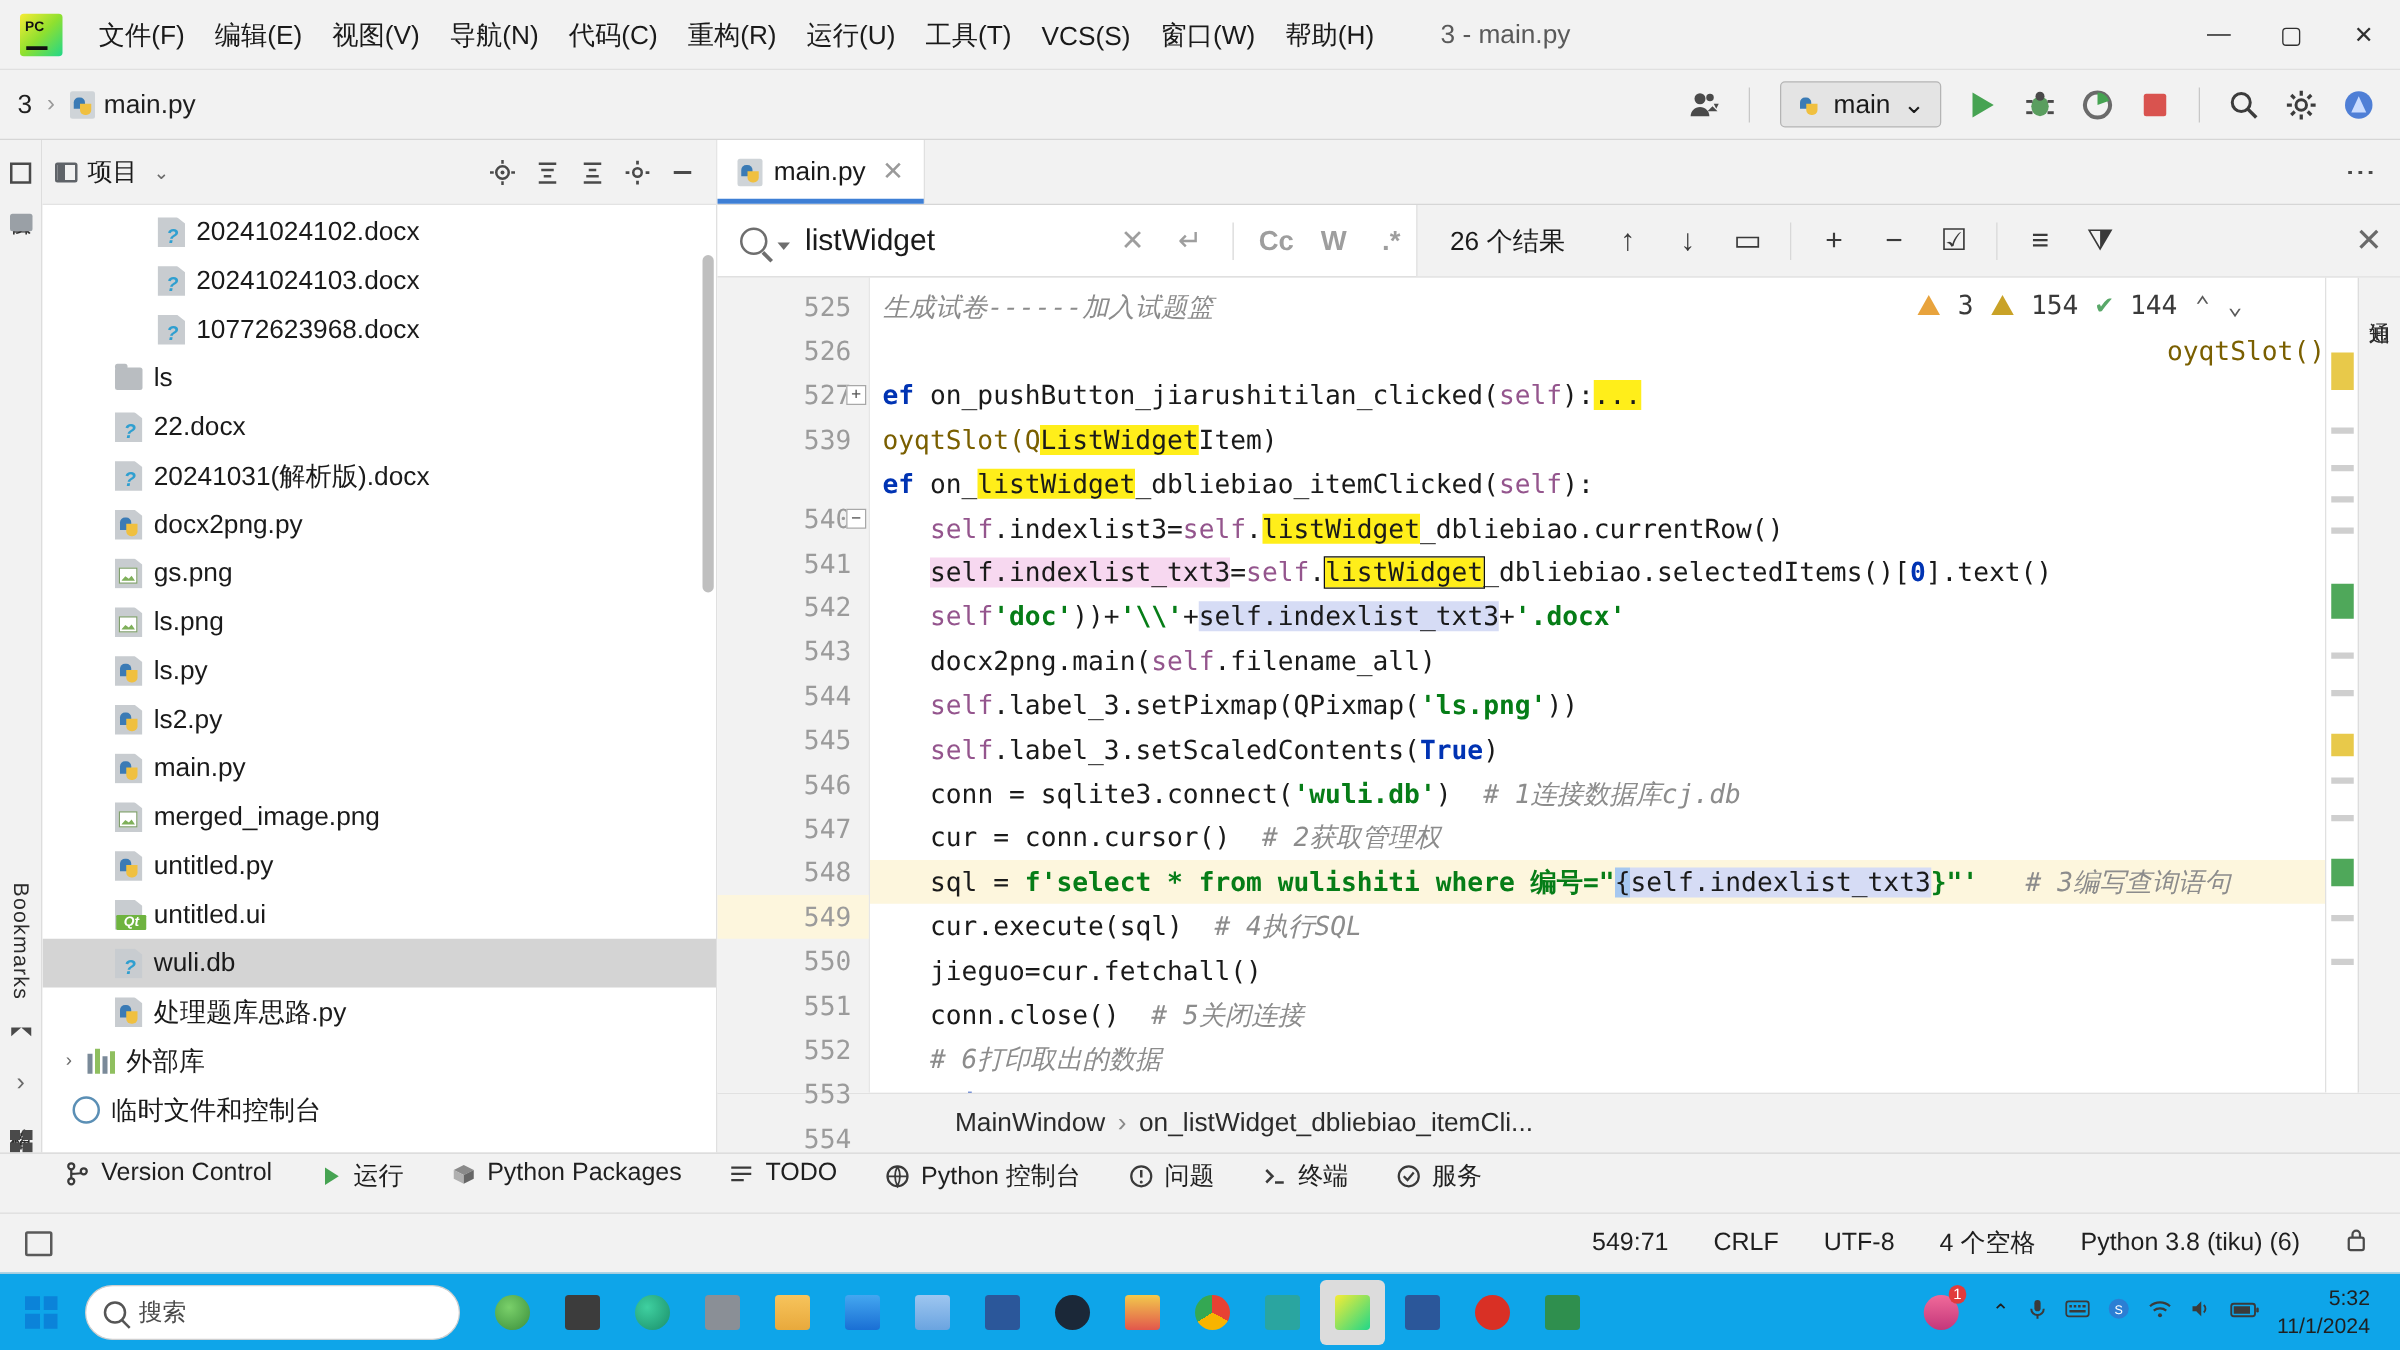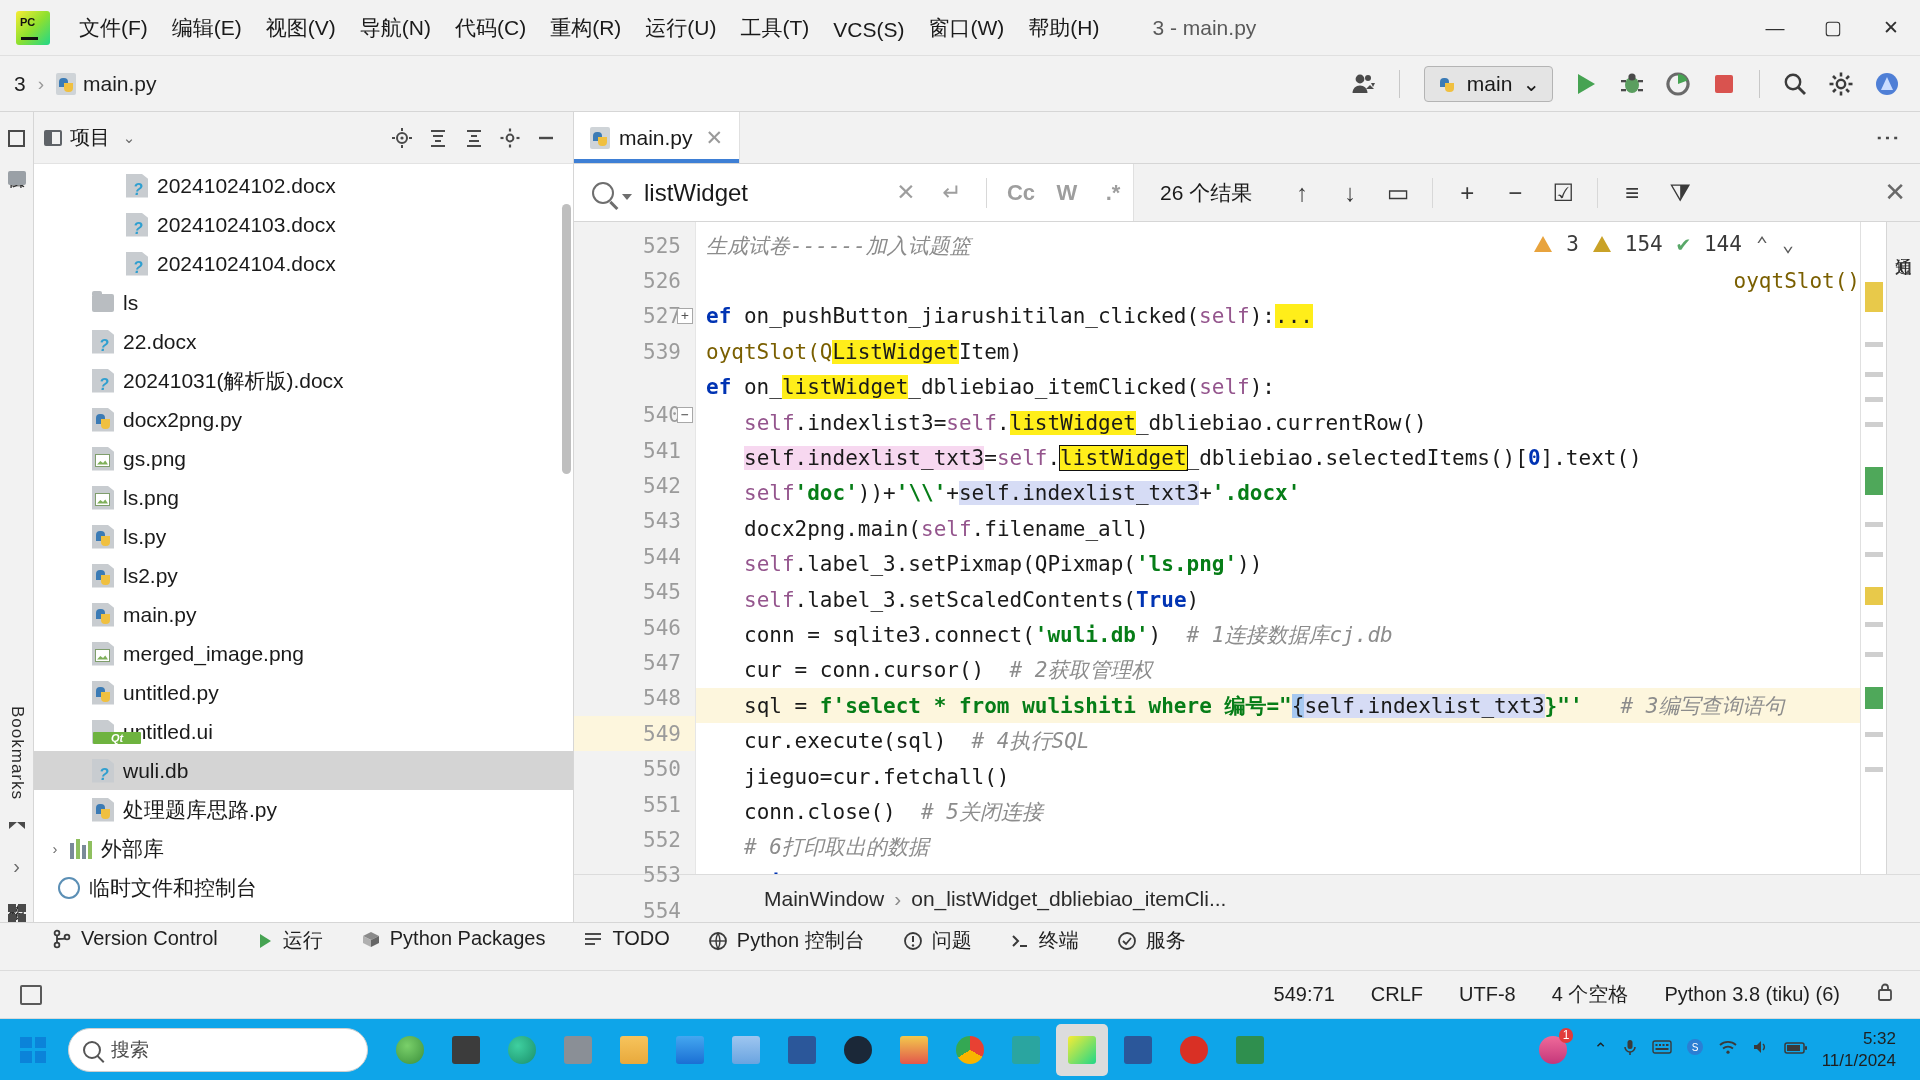--- a/index.html
+++ b/index.html
@@ -122,21 +122,21 @@
   }
   .ficon.png .img {
     position:absolute; left:3px; top:7px; width:15px; height:13px;
     background:#ffffff; border:1px solid #7f9e6c;
   }
   .ficon.png .img::after{content:"";position:absolute;left:1px;bottom:1px;width:11px;height:5px;
     background:#7fb05a;clip-path:polygon(0 100%,30% 30%,55% 70%,75% 20%,100% 100%);}
   .ficon.py .s1{position:absolute;left:4px;top:6px;width:9px;height:10px;background:#3b7bb5;border-radius:4px 4px 0 0;}
   .ficon.py .s2{position:absolute;left:9px;top:11px;width:9px;height:10px;background:#f0c040;border-radius:0 0 4px 4px;}
   .ficon.ui .qt{position:absolute;left:1px;bottom:0;background:#6eb33f;color:#fff;font-size:11px;
-    font-weight:bold;padding:0 18px;border-radius:1px;line-height:12px;}
+    font-weight:bold;padding:0 6px;border-radius:1px;line-height:12px;}
   .ficon.db .q{position:absolute;left:7px;bottom:0px;font-size:16px;color:#2f9fd0;font-weight:bold;line-height:1;}
   .folder-ic { width:22px;height:18px;background:#b9bdc1;border-radius:2px;margin-right:9px;flex:none;
     position:relative;}
   .folder-ic::before{content:"";position:absolute;left:0;top:-3px;width:10px;height:4px;
     background:#b9bdc1;border-radius:2px 2px 0 0;}
   .lib-ic { width:22px;height:20px;margin-right:9px;flex:none;
     background:
       linear-gradient(#7a8a99,#7a8a99) 0 4px/4px 16px no-repeat,
       linear-gradient(#8fbf5f,#8fbf5f) 6px 0/4px 20px no-repeat,
       linear-gradient(#7a8a99,#7a8a99) 12px 6px/4px 14px no-repeat,
@@ -491,21 +491,21 @@
               <i class="q">?</i>
             </span>
             <span>20241024103.docx</span>
           </div>
           <div class="tree-row">
             <span class="ind" style="width:82px"></span>
             <span class="ficon docx">
               <i class="paper"></i>
               <i class="q">?</i>
             </span>
-            <span>20241024104.docx</span>
+            <span>10772623968.docx</span>
           </div>
           <div class="tree-row">
             <span class="ind" style="width:48px"></span>
             <span class="folder-ic"></span>
             <span>ls</span>
           </div>
           <div class="tree-row">
             <span class="ind" style="width:48px"></span>
             <span class="ficon docx">
               <i class="paper"></i>

